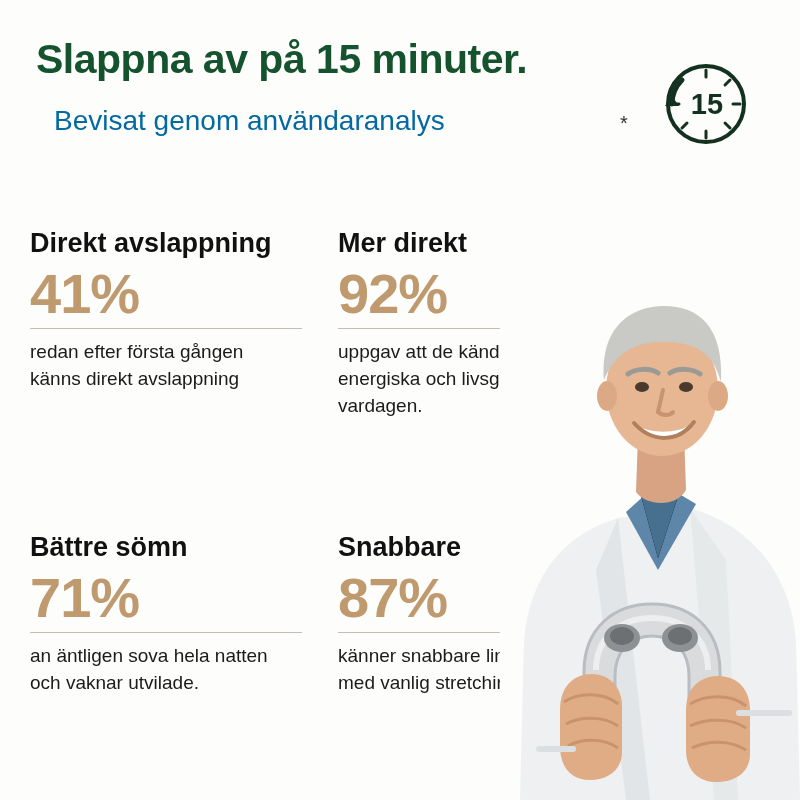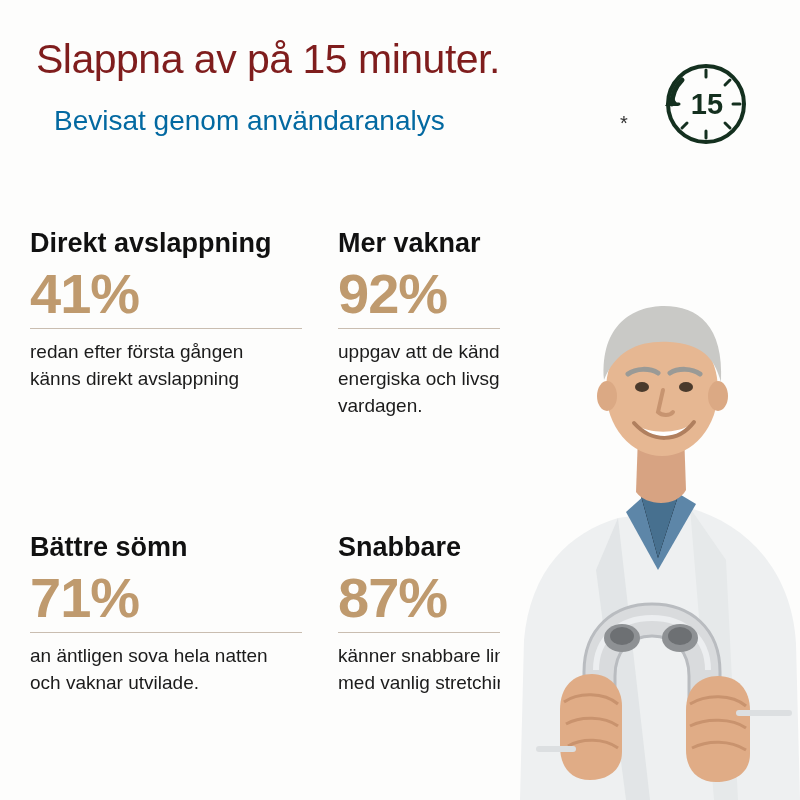--- a/index.html
+++ b/index.html
@@ -27,22 +27,22 @@
     left: 0;
     top: 0;
     width: 800px;
     height: 190px;
   }
   .headline {
     position: absolute;
     left: 36px;
     top: 36px;
     font-size: 41px;
-    font-weight: normal;
-    color: #7f1d1d;
+    font-weight: bold;
+    color: #14532d;
     letter-spacing: -0.5px;
     white-space: nowrap;
   }
   .subheadline {
     position: absolute;
     left: 54px;
     top: 105px;
     font-size: 28px;
     font-weight: normal;
     color: #0369a1;
@@ -170,21 +170,21 @@
   <div class="stats">
 
     <div class="stat col1 row1">
       <div class="stat-title">Direkt avslappning</div>
       <div class="stat-value">41%</div>
       <div class="stat-rule"></div>
       <div class="stat-desc">redan efter första gången känns direkt avslappning</div>
     </div>
 
     <div class="stat col2 row1">
-      <div class="stat-title">Mer vaknar</div>
+      <div class="stat-title">Mer direkt</div>
       <div class="stat-value">92%</div>
       <div class="stat-rule"></div>
       <div class="stat-desc">uppgav att de kände sig mer energiska och livsglada i vardagen.</div>
     </div>
 
     <div class="stat col1 row2">
       <div class="stat-title">Bättre sömn</div>
       <div class="stat-value">71%</div>
       <div class="stat-rule"></div>
       <div class="stat-desc">an äntligen sova hela natten och vaknar utvilade.</div>

